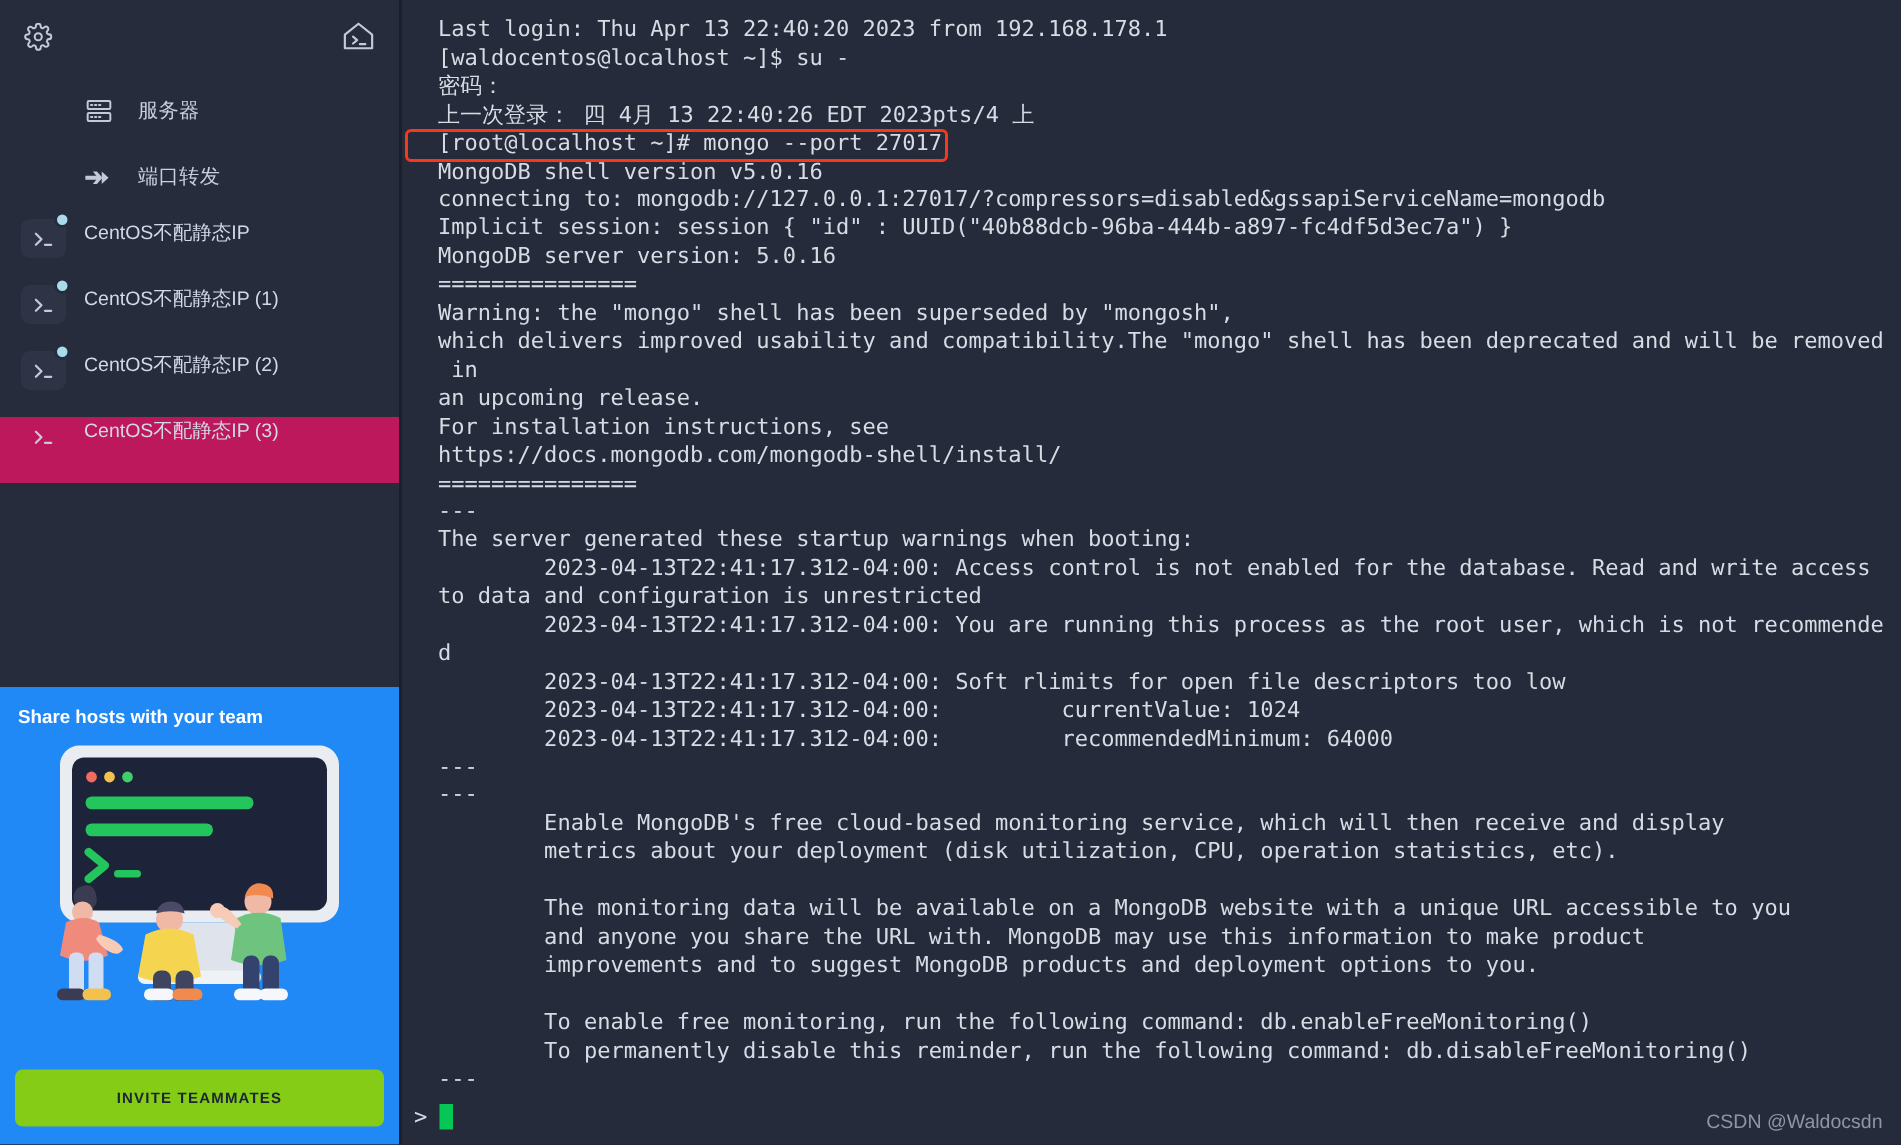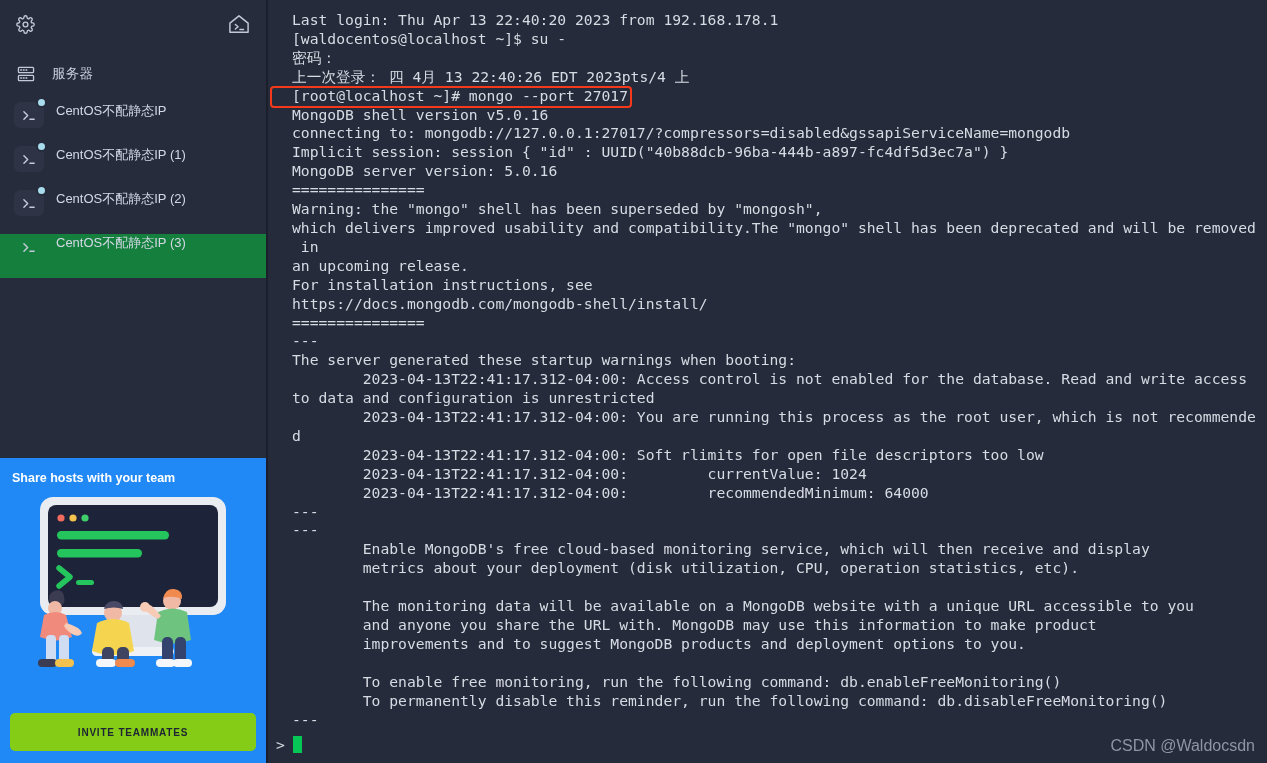--- a/index.html
+++ b/index.html
@@ -20,37 +20,37 @@
     position: relative;
     flex: 0 0 268px;
   }
   .sb-top {
     height: 48px; display: flex; align-items: center;
     justify-content: space-between; padding: 0 16px;
   }
   .ico { display: inline-flex; align-items: center; justify-content: center; }
   .ico svg { display: block; }
 
-  .nav-list { padding-top: 4px; }
+  .nav-list { padding-top: 4px; padding-left: 40px; }
   .nav-row {
     height: 44px; display: flex; align-items: center;
     padding: 0 14px; gap: 14px; cursor: pointer;
   }
   .nav-row .glyph { width: 24px; display: flex; justify-content: center; }
   .nav-label {
     color: #c9cede; font-size: 13.5px; letter-spacing: .2px;
     white-space: nowrap;
   }
 
   .sess-list { margin-top: 6px; }
   .sess-row {
     height: 44px; display: flex; 
     padding: 0 14px; gap: 12px; cursor: pointer; position: relative;
   }
-  .sess-row.active { background: #15803d; }
+  .sess-row.active { background: #be185d; }
   .sess-ico-wrap { position: relative; width: 30px; height: 26px; flex: 0 0 30px; }
   .sess-ico {
     width: 30px; height: 26px; border-radius: 6px;
     background: #2e3446; display: flex; align-items: center; justify-content: center;
   }
   .sess-row.active .sess-ico { background: transparent; }
   .dot {
     position: absolute; top: -5px; right: -3px;
     width: 11px; height: 11px; border-radius: 50%;
     background: #a8dced; border: 2px solid #272c3d;
@@ -111,21 +111,21 @@
     font-family: "DejaVu Sans Mono", "Liberation Mono", monospace;
     font-size: 14.7px; line-height: 19px;
     color: #d7dbe4; display: flex; align-items: center;
   }
   #cursor {
     display: inline-block; width: 9px; height: 17px;
     background: #06c755; margin-left: 8px;
   }
   #watermark {
     position: absolute; right: 12px; bottom: 8px;
-    color: #8e95a6; font-size: 16px;
+    color: #8e95a6; font-size: 13px;
     font-family: "Liberation Sans", sans-serif;
     margin-left: 47px;
   }
 </style>
 </head>
 <body>
 
 <div id="app">
 
   <div id="sidebar">
@@ -153,20 +153,29 @@
           <svg width="18" height="16" viewBox="0 0 20 18" fill="none" stroke="#c3c9da" stroke-width="1.5">
             <rect x="1.5" y="1.5" width="17" height="6" rx="1"></rect>
             <rect x="1.5" y="10.5" width="17" height="6" rx="1"></rect>
             <path d="M4 4.5h1M7 4.5h1M10 4.5h1M4 13.5h1M7 13.5h1M10 13.5h1" stroke-linecap="round"></path>
           </svg>
         </span>
         <span class="nav-label">服务器</span>
       </div>
 
 
+      <div class="nav-row">
+        <span class="glyph ico">
+          <svg width="20" height="15" viewBox="0 0 22 16" fill="#c3c9da">
+            <path d="M1 6.5h8l-2.5-3h3l4 4.5-4 4.5h-3l2.5-3H1z"></path>
+            <path d="M13 3.5l5 4.5-5 4.5z"></path>
+          </svg>
+        </span>
+        <span class="nav-label">端口转发</span>
+      </div>
     </div>
 
     <div class="sess-list">
 
       <div class="sess-row">
         <span class="sess-ico-wrap">
           <span class="sess-ico ico">
             <svg width="15" height="13" viewBox="0 0 16 14" fill="none" stroke="#c3c9da" stroke-width="1.6" stroke-linecap="round" stroke-linejoin="round">
               <path d="M2 3 L6 7 L2 11"></path>
                 <path d="M8.5 11 H13"></path>

